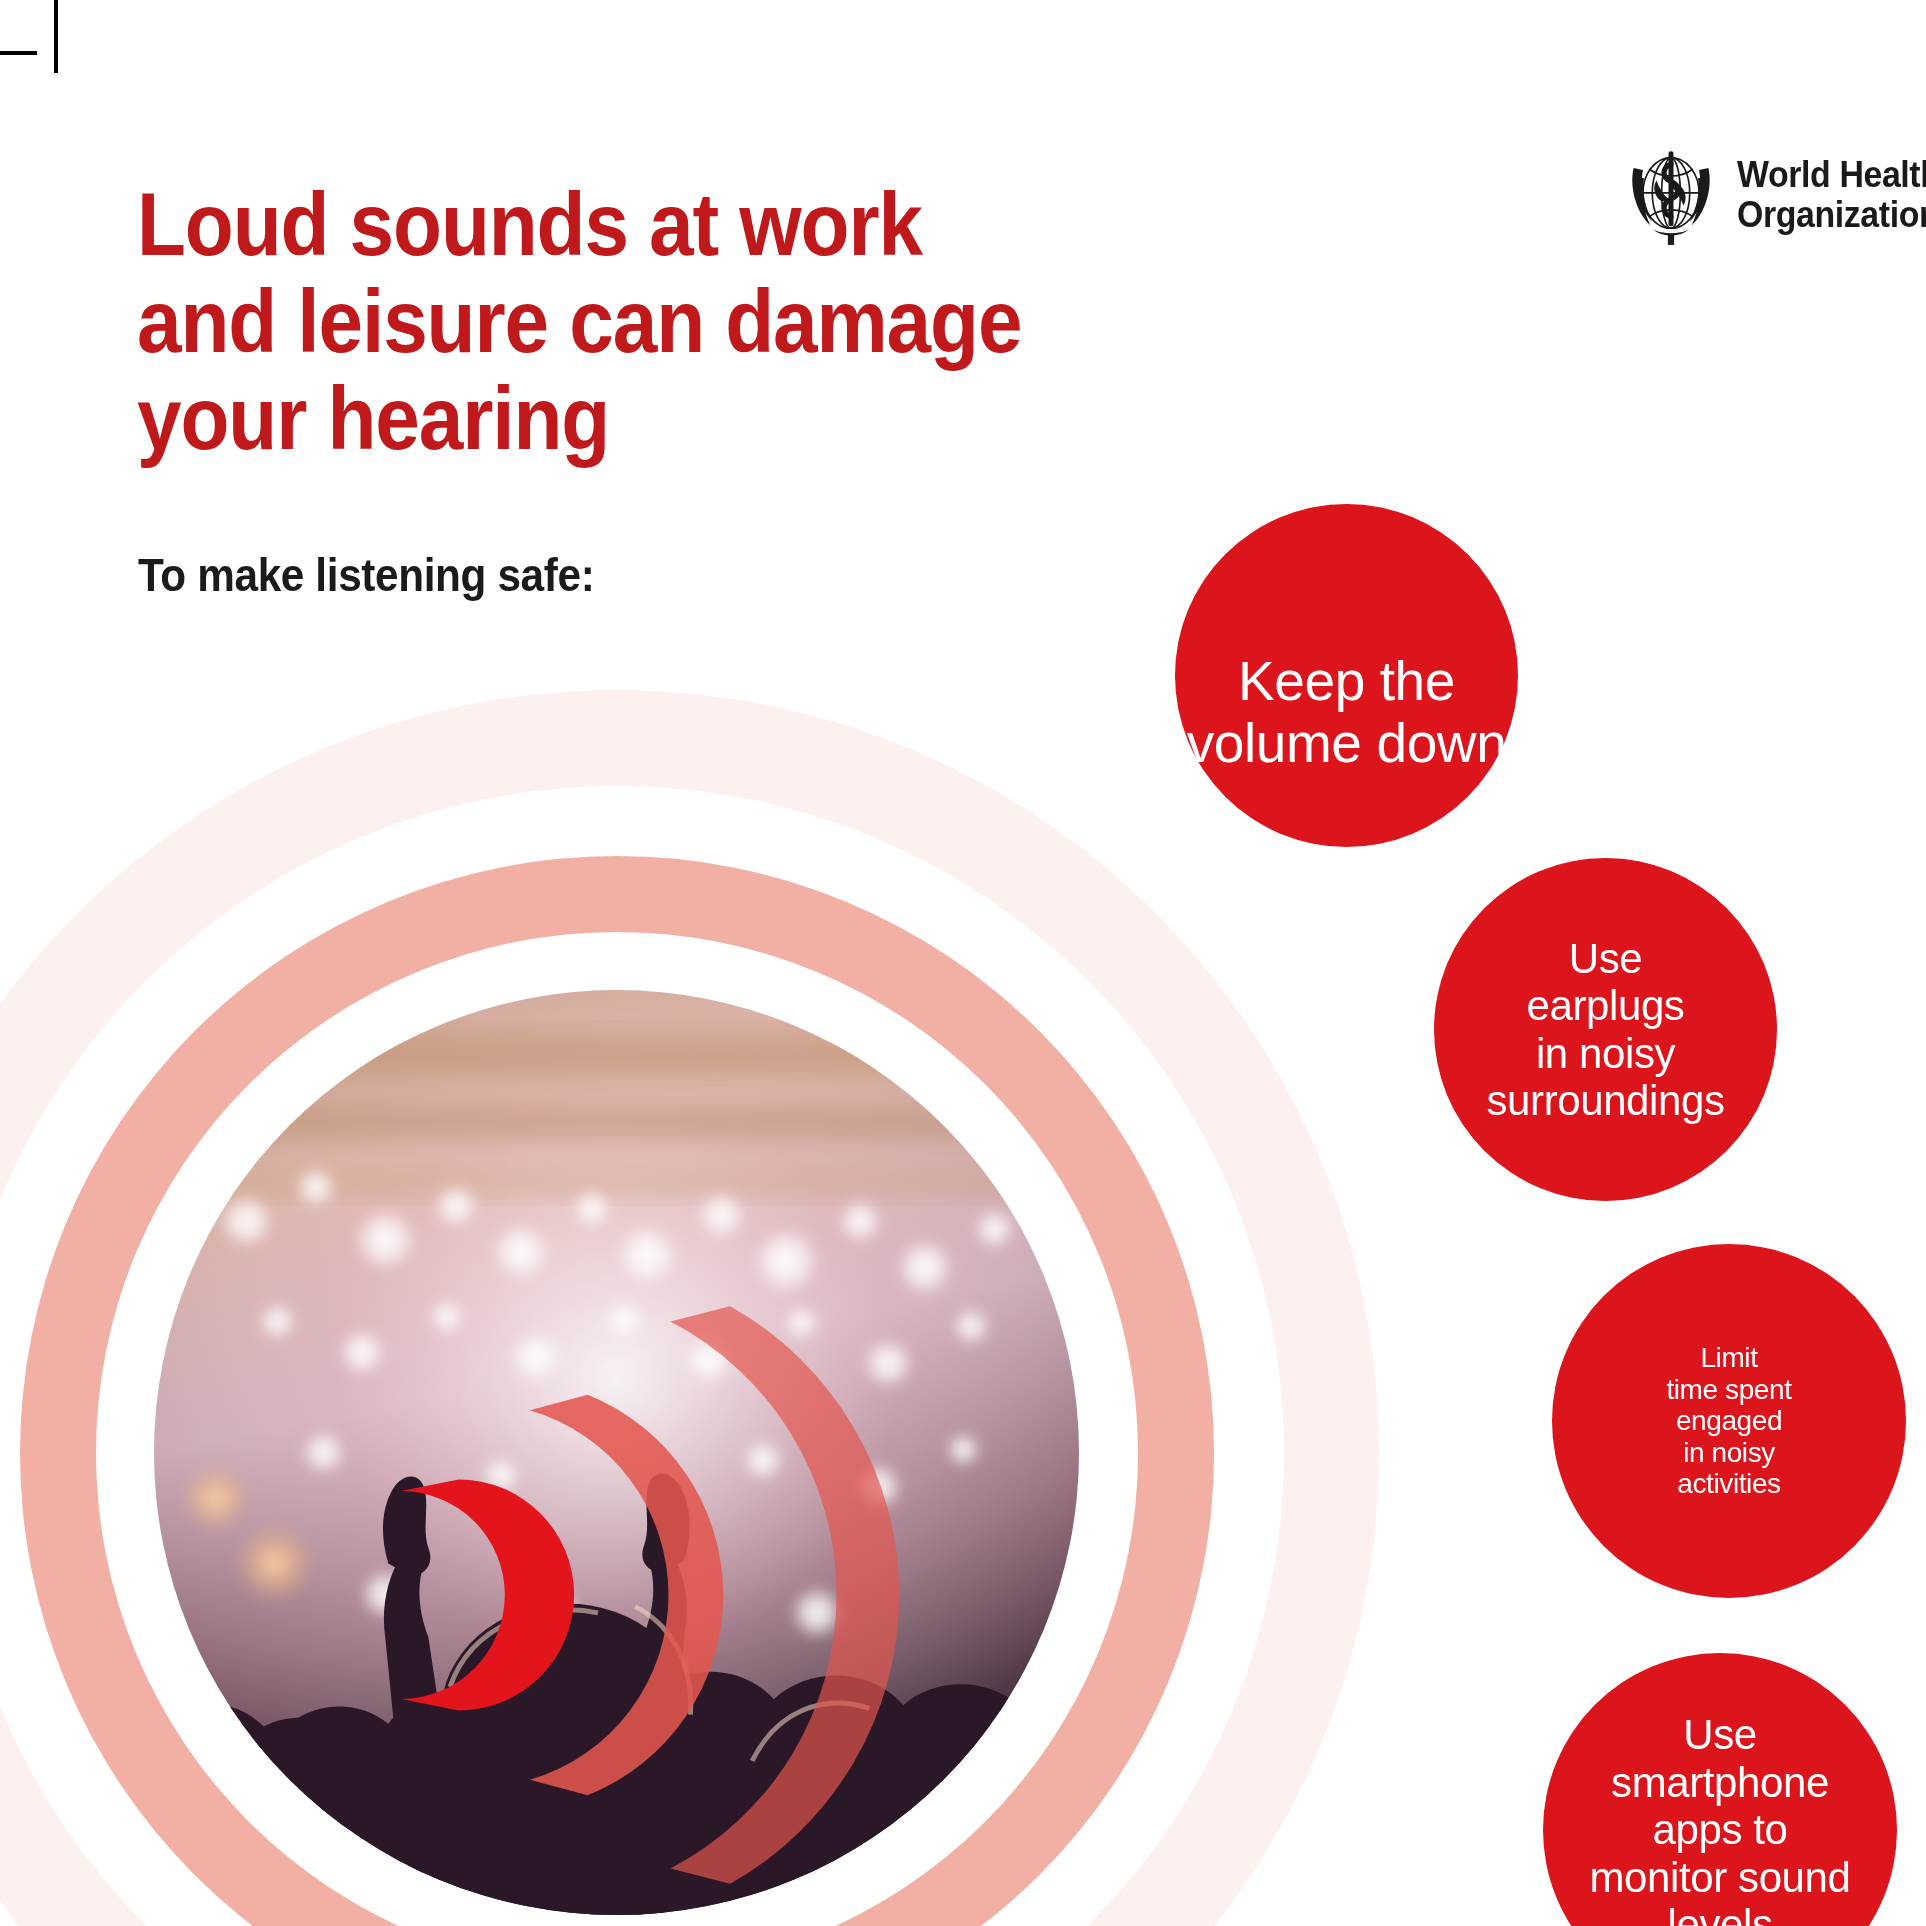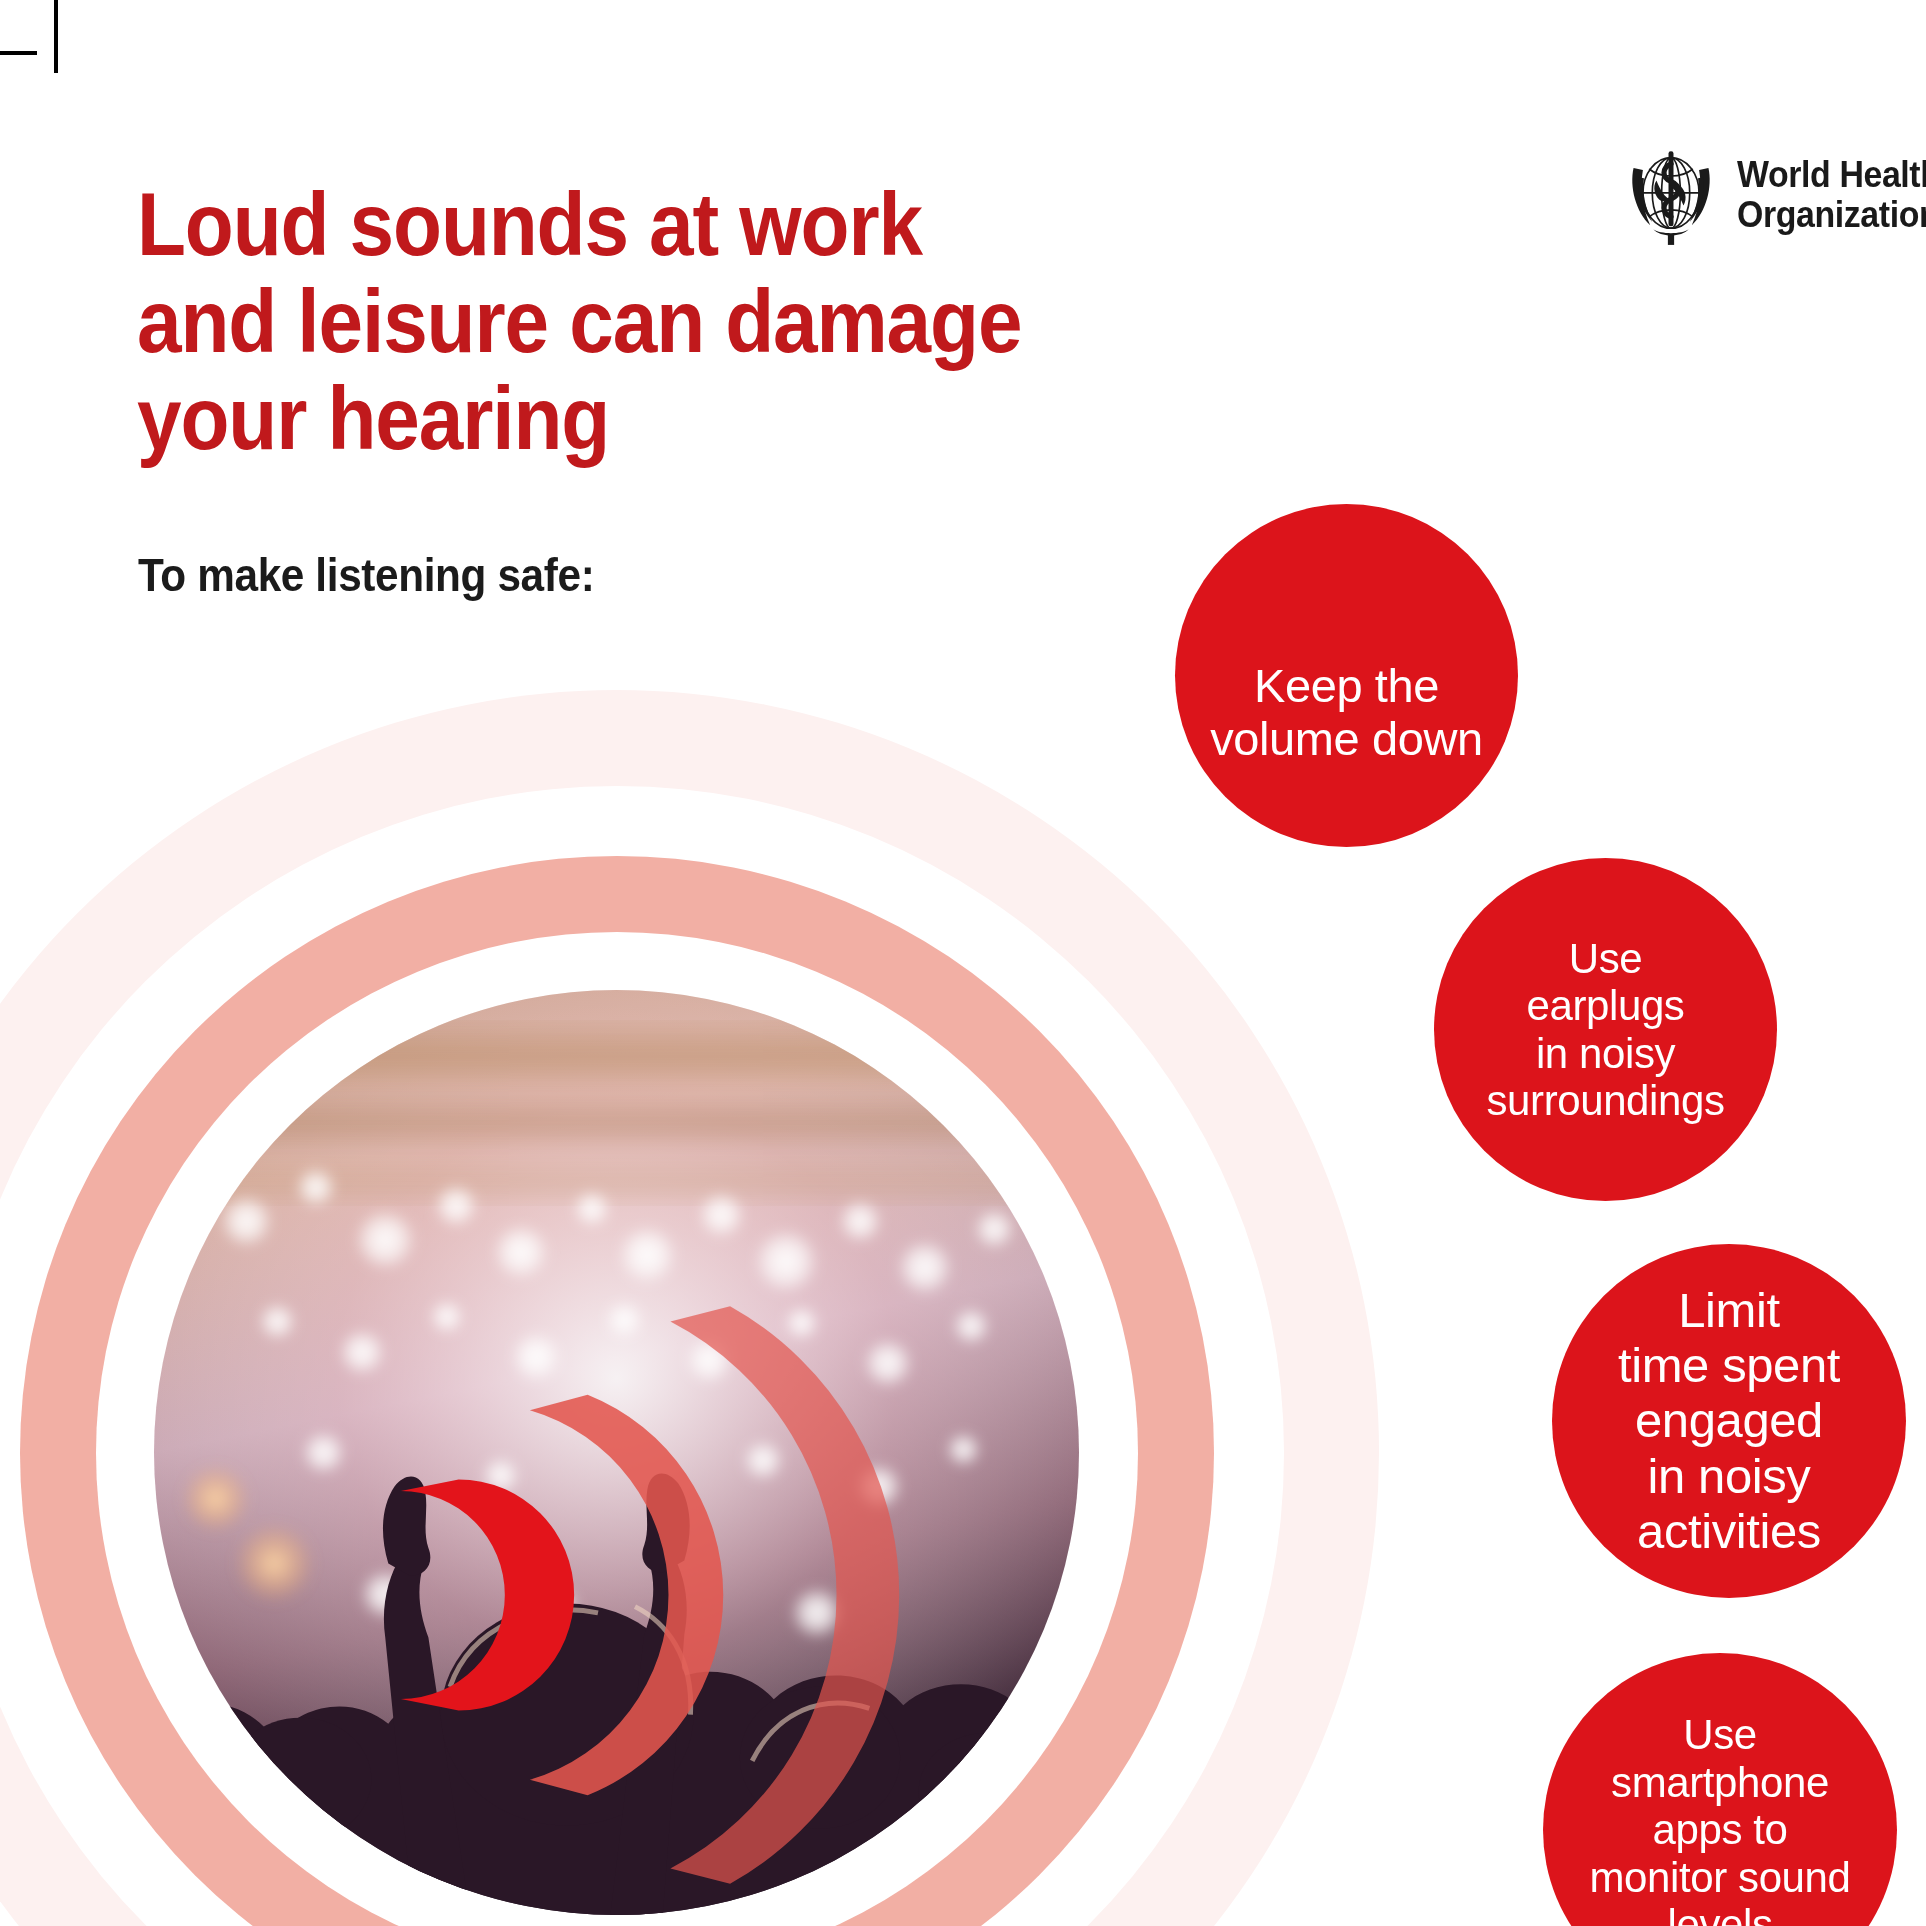--- a/index.html
+++ b/index.html
@@ -61,23 +61,23 @@
   #arc-layer{position:absolute;left:0;top:0;width:1525px;height:1525px;pointer-events:none;}
 
   
   .advice-circle{
     position:absolute;border-radius:50%;
     background:#DC141B;color:#ffffff;
     display:flex;align-items:center;justify-content:center;
     text-align:center;font-weight:normal;line-height:1.13;
     white-space:pre-line;letter-spacing:-0.4px;
   }
-  #advice-0{left:1175px;top:504px;width:343px;height:343px;font-size:47px;padding-top:73px;box-sizing:border-box;}
+  #advice-0{left:1175px;top:504px;width:343px;height:343px;font-size:55px;padding-top:73px;box-sizing:border-box;}
   #advice-1{left:1434px;top:858px;width:343px;height:343px;font-size:42px;}
-  #advice-2{left:1552px;top:1244px;width:354px;height:354px;font-size:49px;}
+  #advice-2{left:1552px;top:1244px;width:354px;height:354px;font-size:28px;}
   #advice-3{left:1543px;top:1653px;width:354px;height:354px;font-size:42px;}
 </style>
 </head>
 <body>
 
 <div class="crop v" style="left:54px;top:-37px;"></div>
 <div class="crop h" style="left:-73px;top:51px;"></div>
 
 <h1 id="poster-title">Loud sounds at work
 and leisure can damage

